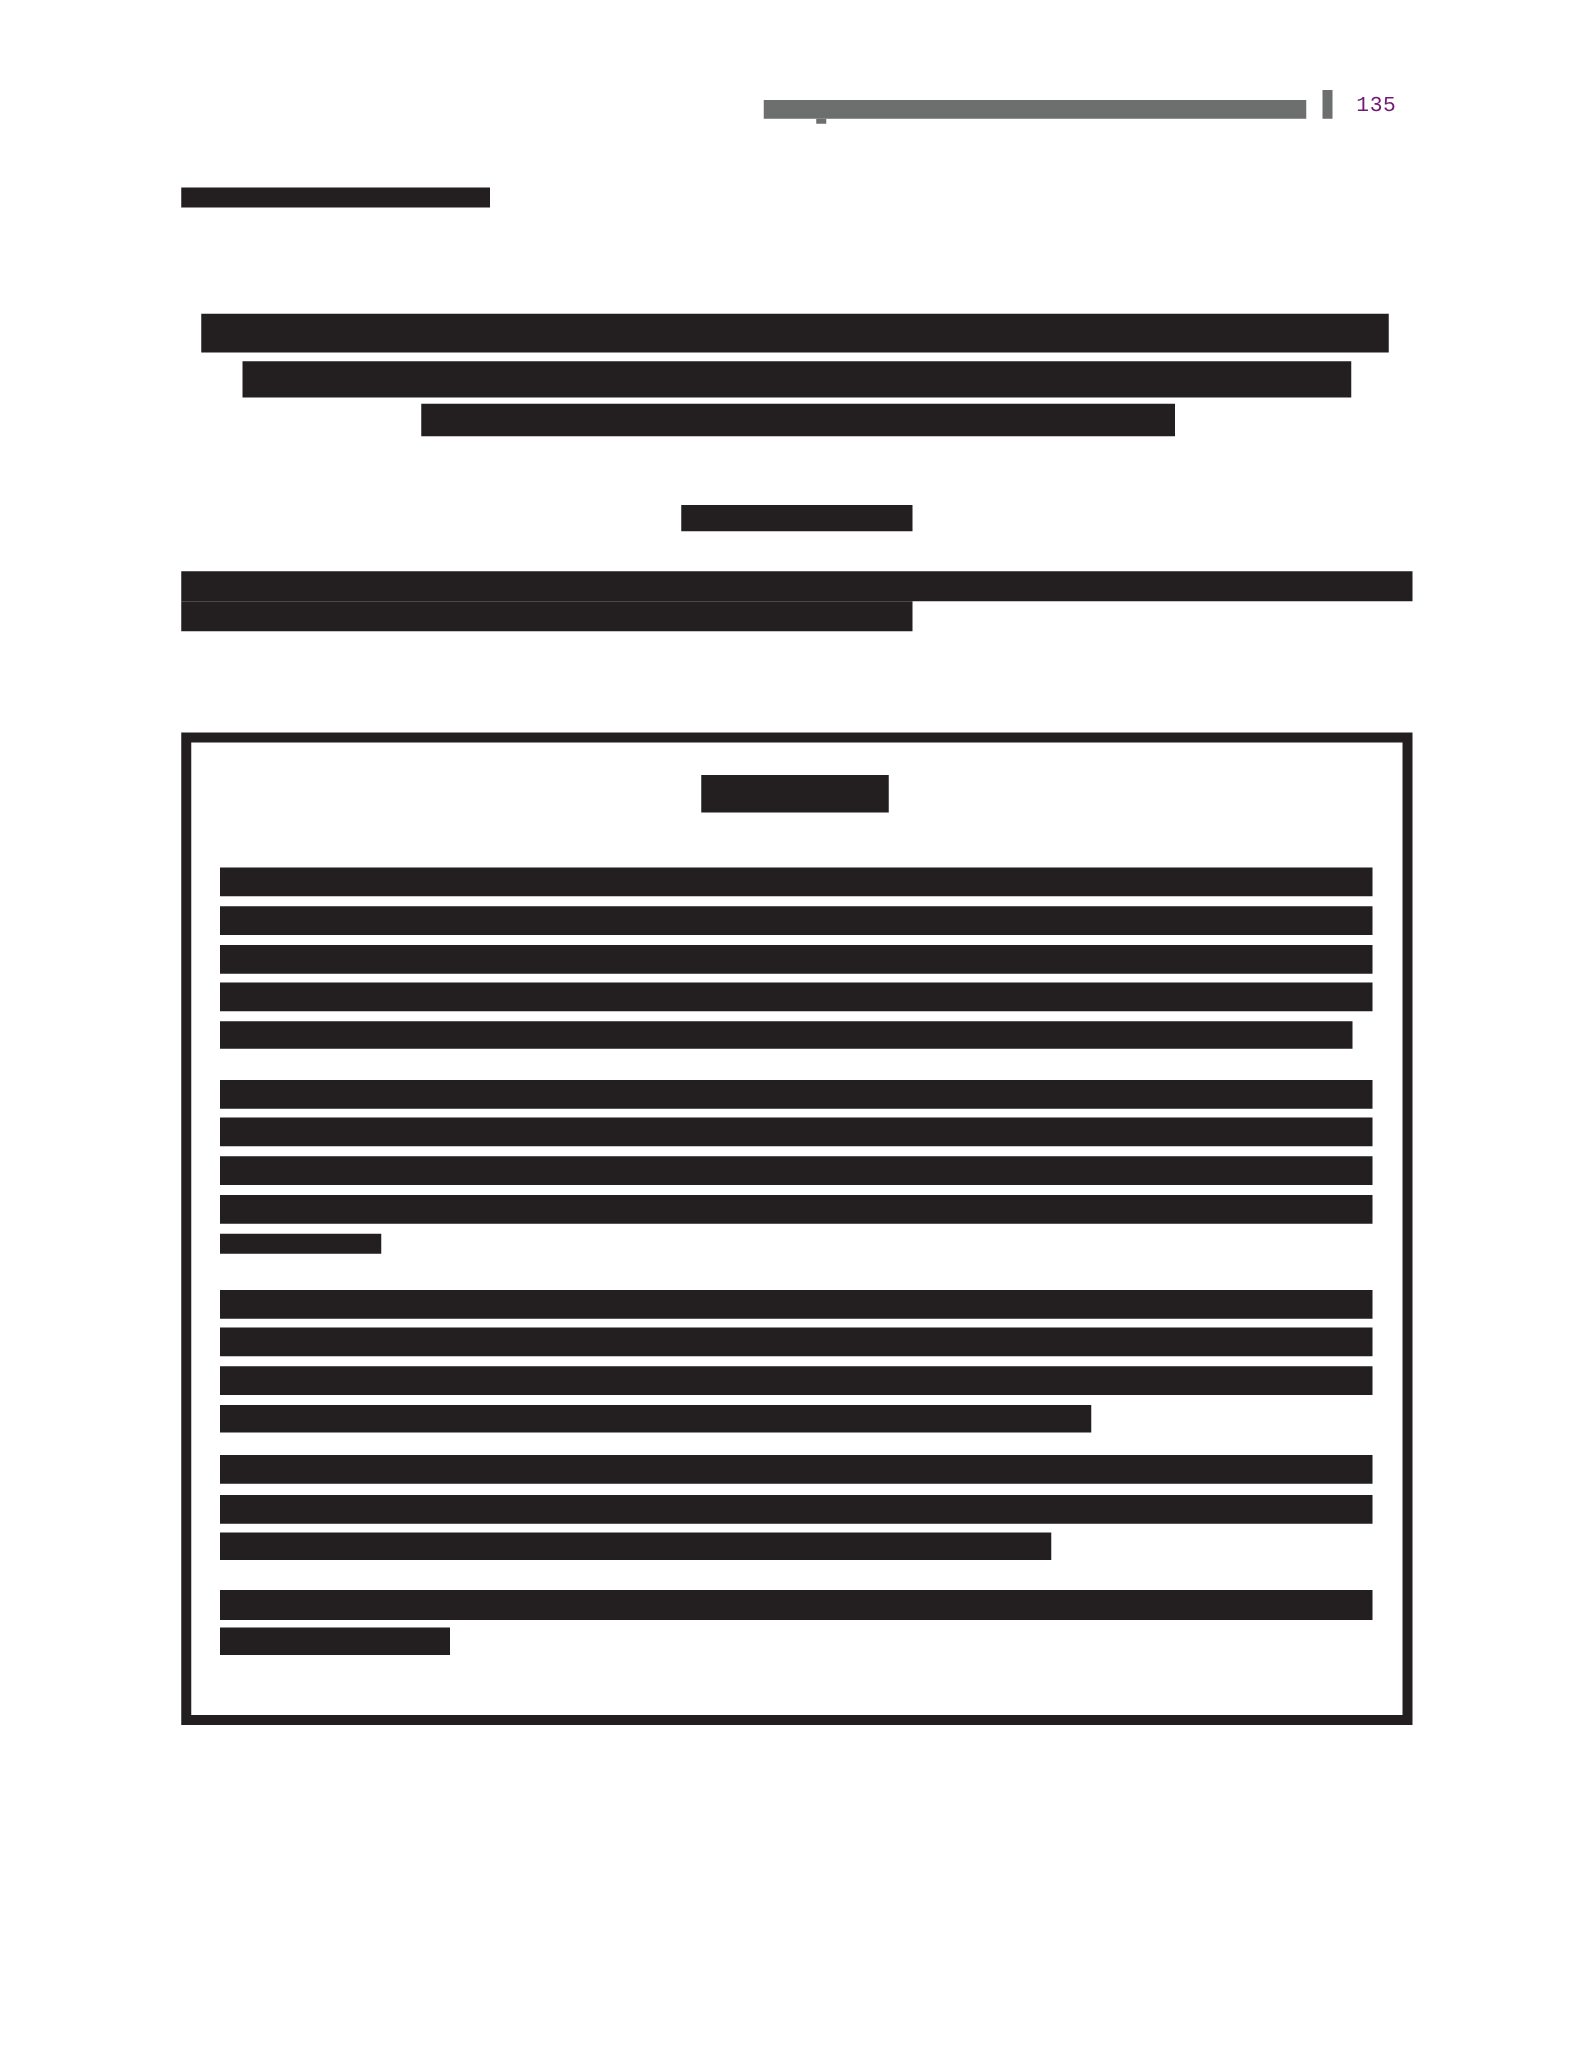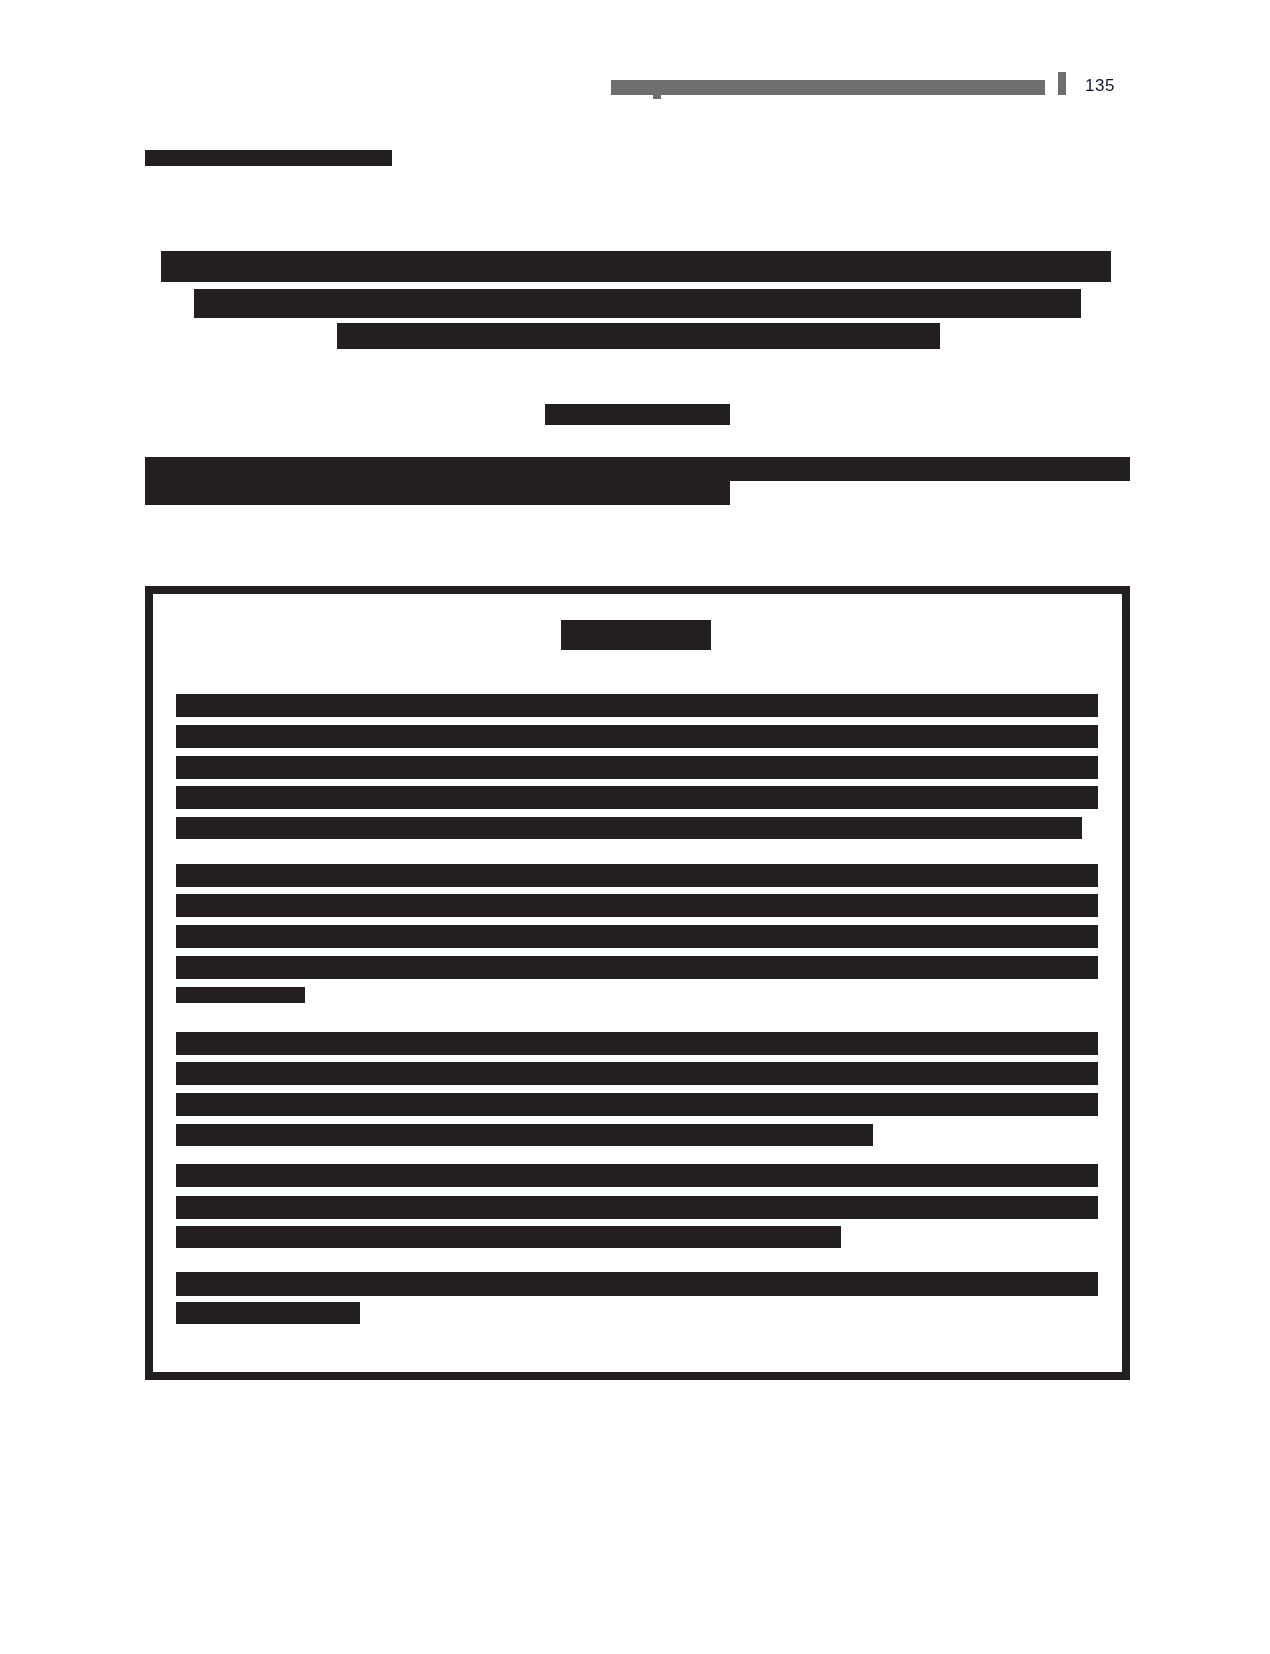--- a/index.html
+++ b/index.html
@@ -1,19 +1,19 @@
 <!DOCTYPE html>
 <html><head>
 <meta charset="utf-8">
 <style>
   html, body { margin: 0; padding: 0; }
   body { width: 1270px; height: 1654px; background: #ffffff; position: relative; overflow: hidden; font-family: "Liberation Sans", sans-serif; }
   .redact { position: absolute; background: #231f20; }
   .header-bar { position: absolute; background: #6d6e6e; }
-  .page-num { position: absolute; font-family: Liberation Sans, sans-serif; font-size: 17px; color: #0f172a; letter-spacing: 0.5px; }
+  .page-num { position: absolute; font-family: Liberation Mono, monospace; font-size: 17px; color: #701a75; letter-spacing: 0.5px; }
   .abstract-box { position: absolute; border: 8px solid #231f20; box-sizing: border-box; }
 </style>
 </head>
 <body>
 
 <div class="header-bar" style="left:611px; top:80px; width:434px; height:15px;"></div>
 <div class="header-bar" style="left:653px; top:95px; width:8px; height:4px;"></div>
 <div class="header-bar" style="left:1058px; top:72px; width:8px; height:23px;"></div>
 <div class="page-num" style="left:1085px; top:76px;">135</div>
 

